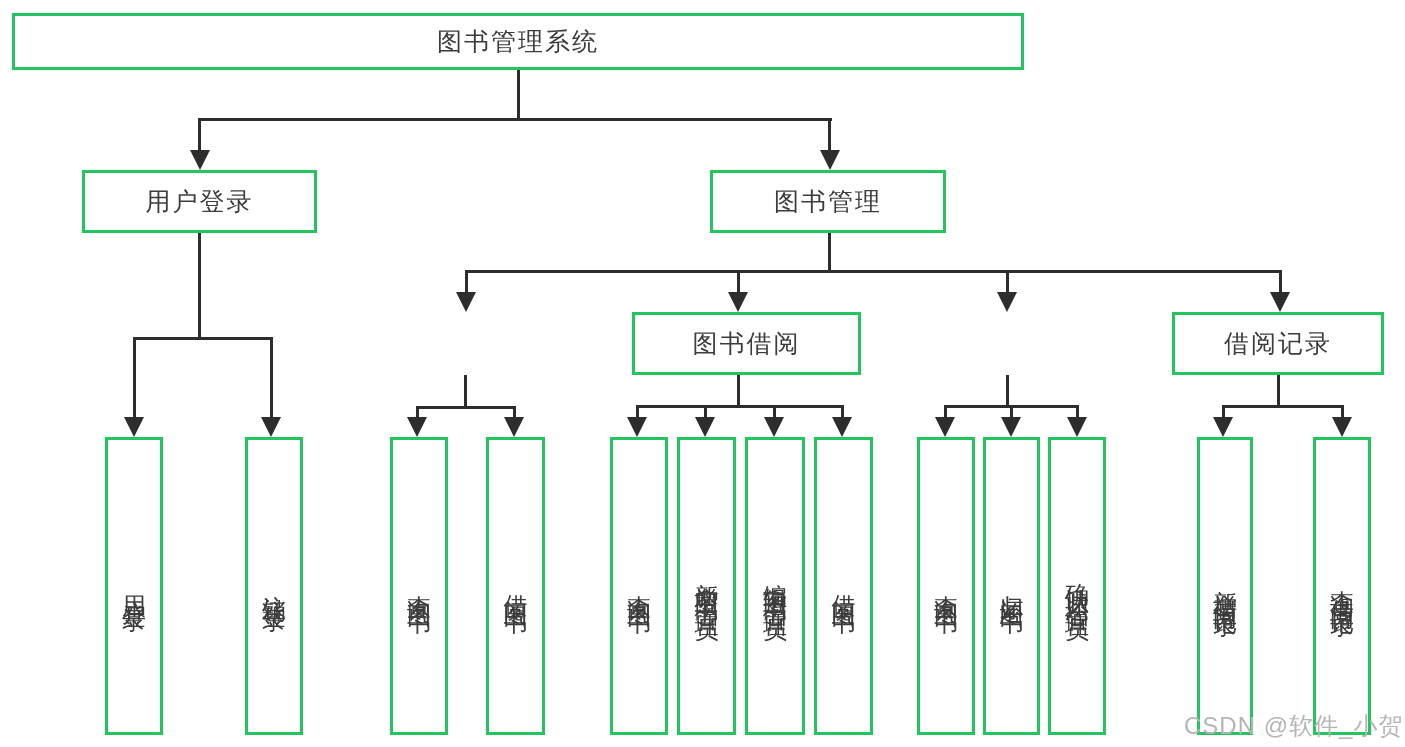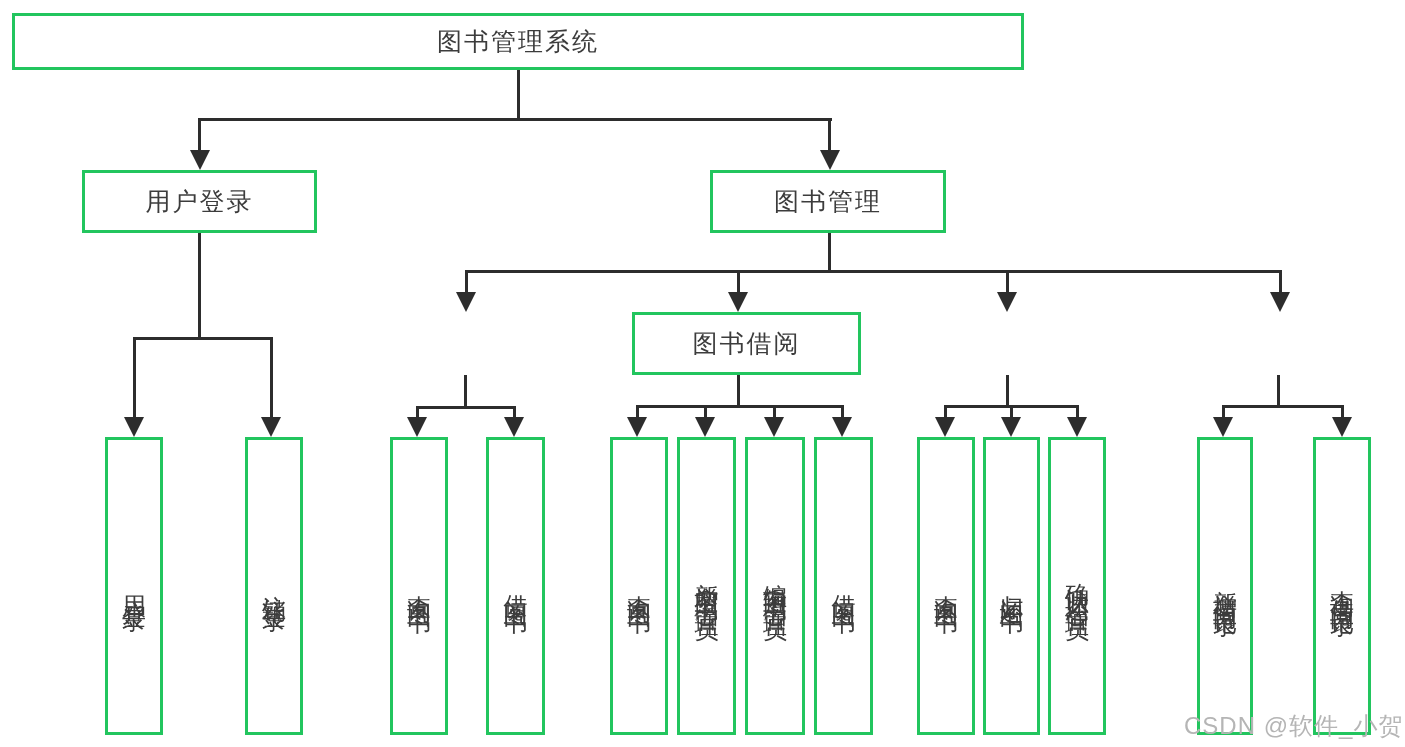--- a/index.html
+++ b/index.html
@@ -81,20 +81,23 @@
   <div class="line" style="left:737px;top:270px;width:3px;height:26px;"></div>
   <div class="arrow" style="left:728px;top:292px;"></div>
   <div class="line" style="left:1006px;top:270px;width:3px;height:26px;"></div>
   <div class="arrow" style="left:997px;top:292px;"></div>
   <div class="line" style="left:1279px;top:270px;width:3px;height:26px;"></div>
   <div class="arrow" style="left:1270px;top:292px;"></div>
 
   <div class="box hbox" style="left:624px;top:312px;width:229px;height:63px;margin-left:8px;">
     <span>图书借阅</span>
   </div>
+  <div class="box hbox" style="left:1172px;top:312px;width:212px;height:63px;">
+    <span>借阅记录</span>
+  </div>
 
   <div class="line" style="left:464px;top:375px;width:3px;height:33px;"></div>
   <div class="line" style="left:416px;top:406px;width:100px;height:3px;"></div>
   <div class="line" style="left:416px;top:406px;width:3px;height:14px;"></div>
   <div class="arrow" style="left:407px;top:417px;"></div>
   <div class="line" style="left:513px;top:406px;width:3px;height:14px;"></div>
   <div class="arrow" style="left:504px;top:417px;"></div>
 
   <div class="line" style="left:737px;top:375px;width:3px;height:33px;"></div>
   <div class="line" style="left:636px;top:405px;width:208px;height:3px;"></div>

